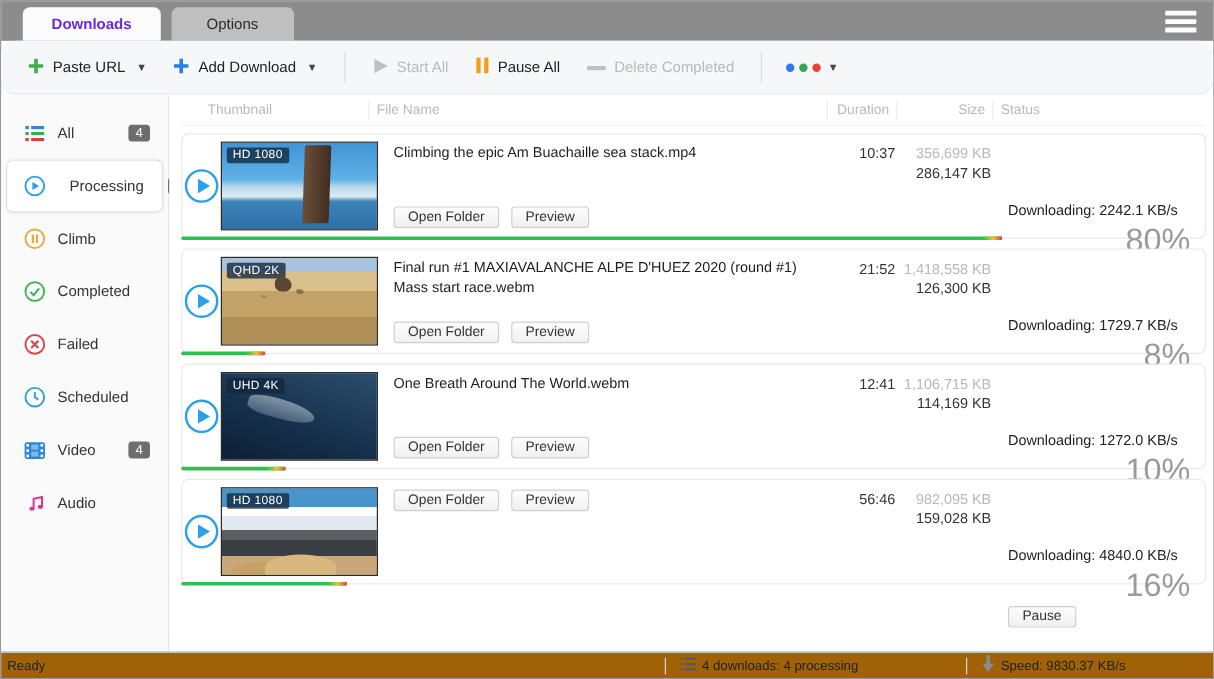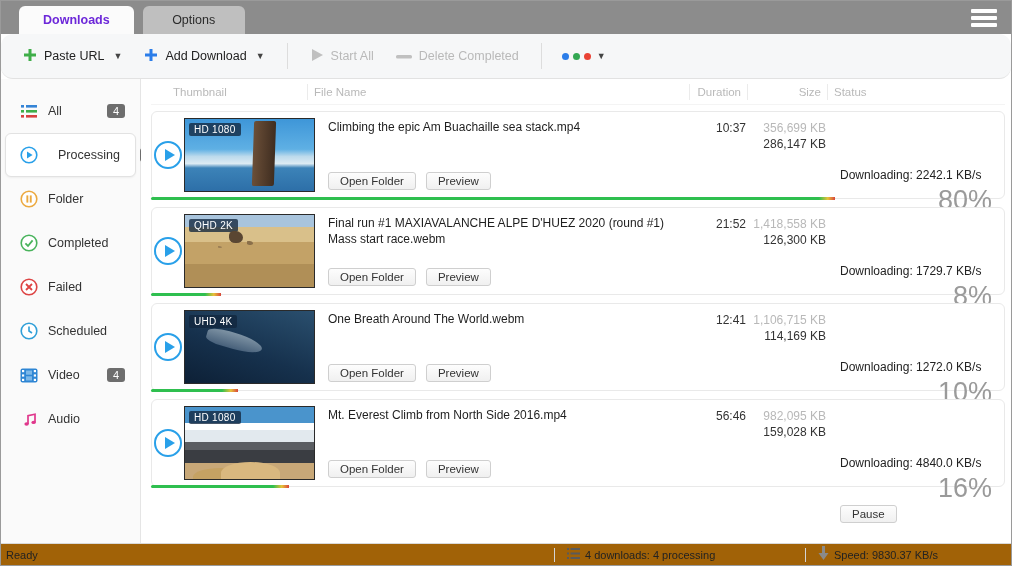--- a/index.html
+++ b/index.html
@@ -118,20 +118,27 @@
       <span>Add Download</span>
       <span class="caret">▼</span>
     </div>
     <div class="tb-sep"></div>
     <div class="tb-btn disabled">
       <span><svg width="14" height="14">
             <path d="M2 1 L13 7 L2 13 Z" fill="#c0c0c0"></path>
           </svg></span>
       <span>Start All</span>
     </div>
+    <div class="tb-btn">
+      <span><svg width="12" height="15">
+            <rect x="1" y="1" width="3.5" height="13" fill="#f59b14"></rect>
+            <rect x="7.5" y="1" width="3.5" height="13" fill="#f59b14"></rect>
+          </svg></span>
+      <span>Pause All</span>
+    </div>
     <div class="tb-btn disabled">
       <span><svg width="16" height="6">
             <rect x="0" y="1" width="16" height="3.5" rx="1.5" fill="#c0c0c0"></rect>
           </svg></span>
       <span>Delete Completed</span>
     </div>
     <div class="tb-sep"></div>
     <div class="dots">
       <span class="dot b"></span>
       <span class="dot g"></span>
@@ -168,21 +175,21 @@
         <span class="side-badge">4</span>
       </div>
       <div class="side-item">
         <span class="side-icon">
             <svg width="18" height="18">
               <circle cx="9" cy="9" r="7.8" fill="#fff" stroke="#eca93f" stroke-width="1.6"></circle>
               <rect x="6.4" y="5.4" width="1.9" height="7.2" fill="#eca93f"></rect>
               <rect x="9.8" y="5.4" width="1.9" height="7.2" fill="#eca93f"></rect>
             </svg>
           </span>
-        <span class="lbl">Folder</span>
+        <span class="lbl">Climb</span>
       </div>
       <div class="side-item">
         <span class="side-icon">
             <svg width="18" height="18">
               <circle cx="9" cy="9" r="7.8" fill="#fff" stroke="#49b35c" stroke-width="1.6"></circle>
               <path d="M5.4 9.4 L8 12 L12.6 6.4" stroke="#49b35c" stroke-width="1.8" fill="none"></path>
             </svg>
           </span>
         <span class="lbl">Completed</span>
       </div>
@@ -342,21 +349,20 @@
               <div class="play-btn">
                 <span class="play-tri"></span>
               </div>
             </div>
           <div class="col-thumb">
               <div class="thumb thumb-3">
                 <span class="q-badge">HD 1080</span>
               </div>
             </div>
           <div class="col-name">
-            <div class="fname">Mt. Everest Climb from North Side 2016.mp4</div>
             <div class="btn-row">
               <button class="sm-btn">Open Folder</button>
               <button class="sm-btn">Preview</button>
             </div>
           </div>
           <div class="col-dur">56:46</div>
           <div class="col-size">
             <div class="size-total">982,095 KB</div>
             <div class="size-done">159,028 KB</div>
           </div>

